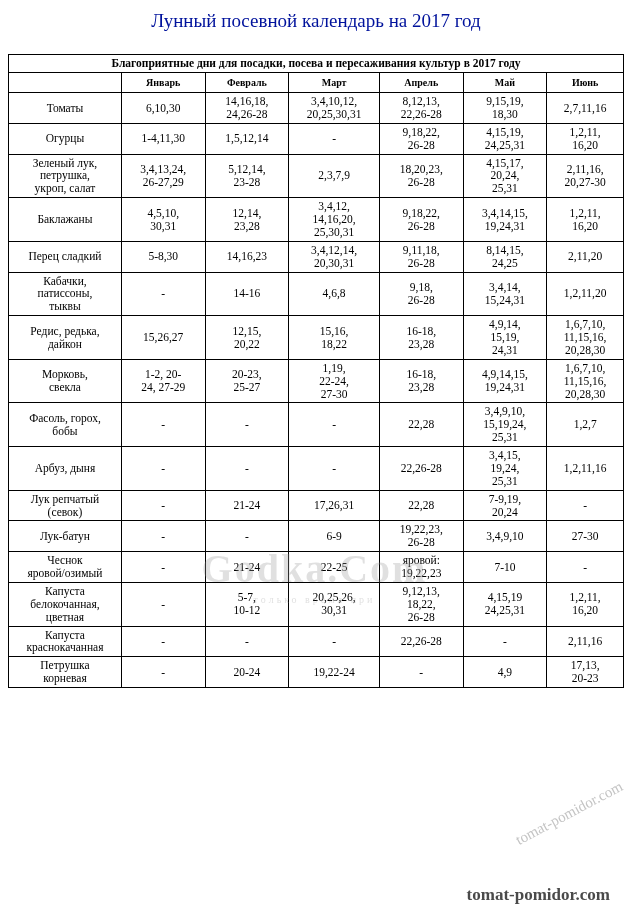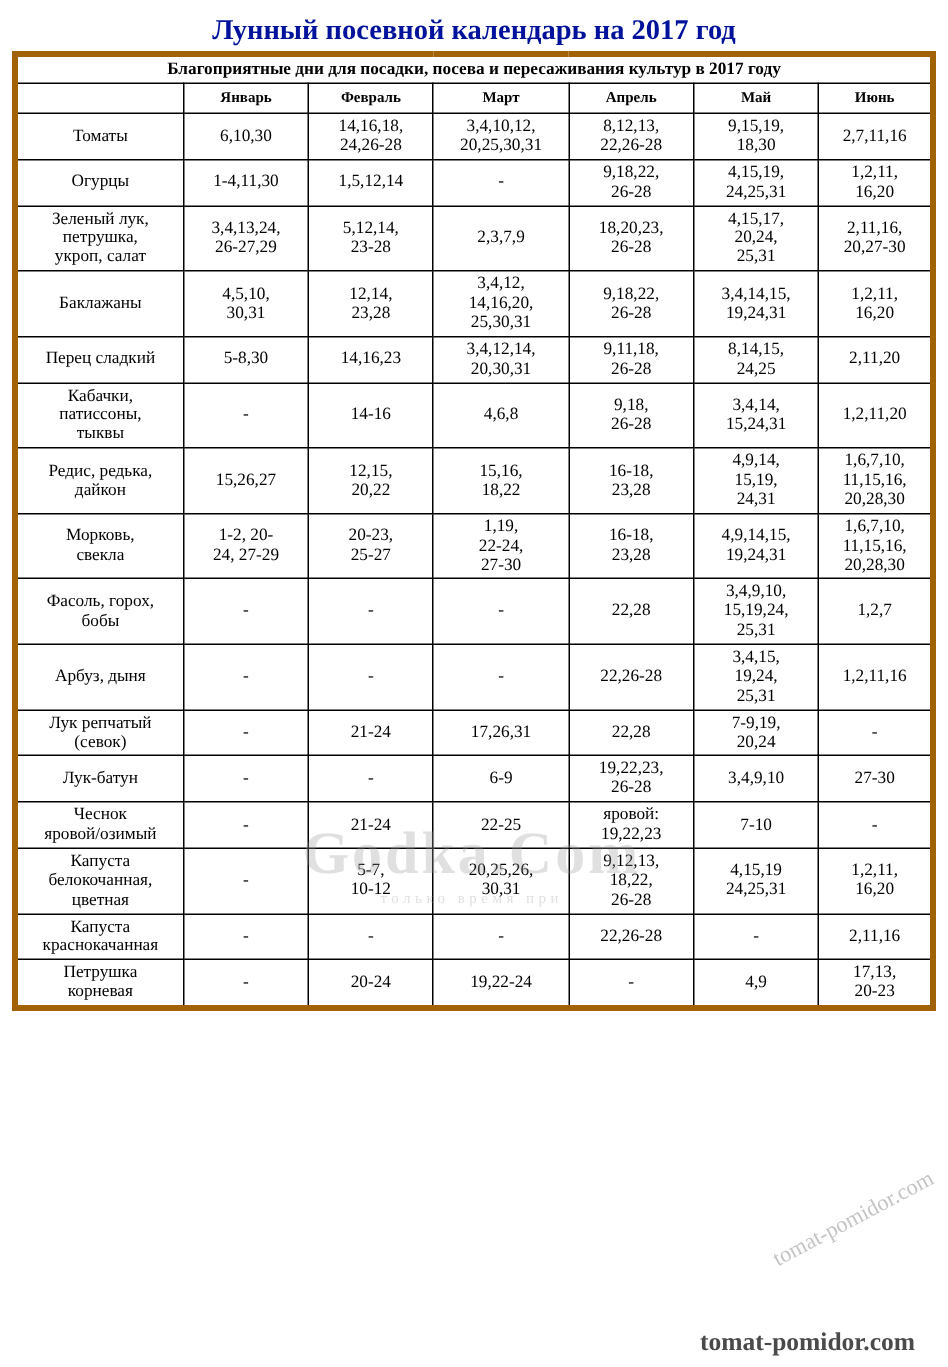--- a/index.html
+++ b/index.html
@@ -18,31 +18,31 @@
     position: relative;
     width: 632px;
     height: 911px;
     box-sizing: border-box;
     padding: 6px 8px 6px 8px;
   }
   .title {
     text-align: center;
     font-family: "Liberation Serif", serif;
     font-size: 19px;
-    font-weight: bold;
+    font-weight: normal;
     color: #00129c;
     letter-spacing: 0px;
-    margin: 4px 0 2px 0;
+    margin: 4px 0 22px 0;
     white-space: nowrap;
   }
   table.cal {
     width: 616px;
     border-collapse: collapse;
     table-layout: fixed;
-    border: 4px solid #a16207;
+    border: 1px solid #a16207;
   }
   table.cal td, table.cal th {
     border: 1px solid #000;
     font-size: 11.5px;
     text-align: center;
     vertical-align: middle;
     color: #000;
     padding: 2px 1px;
     line-height: 1.12;
     font-family: "Liberation Serif", serif;

